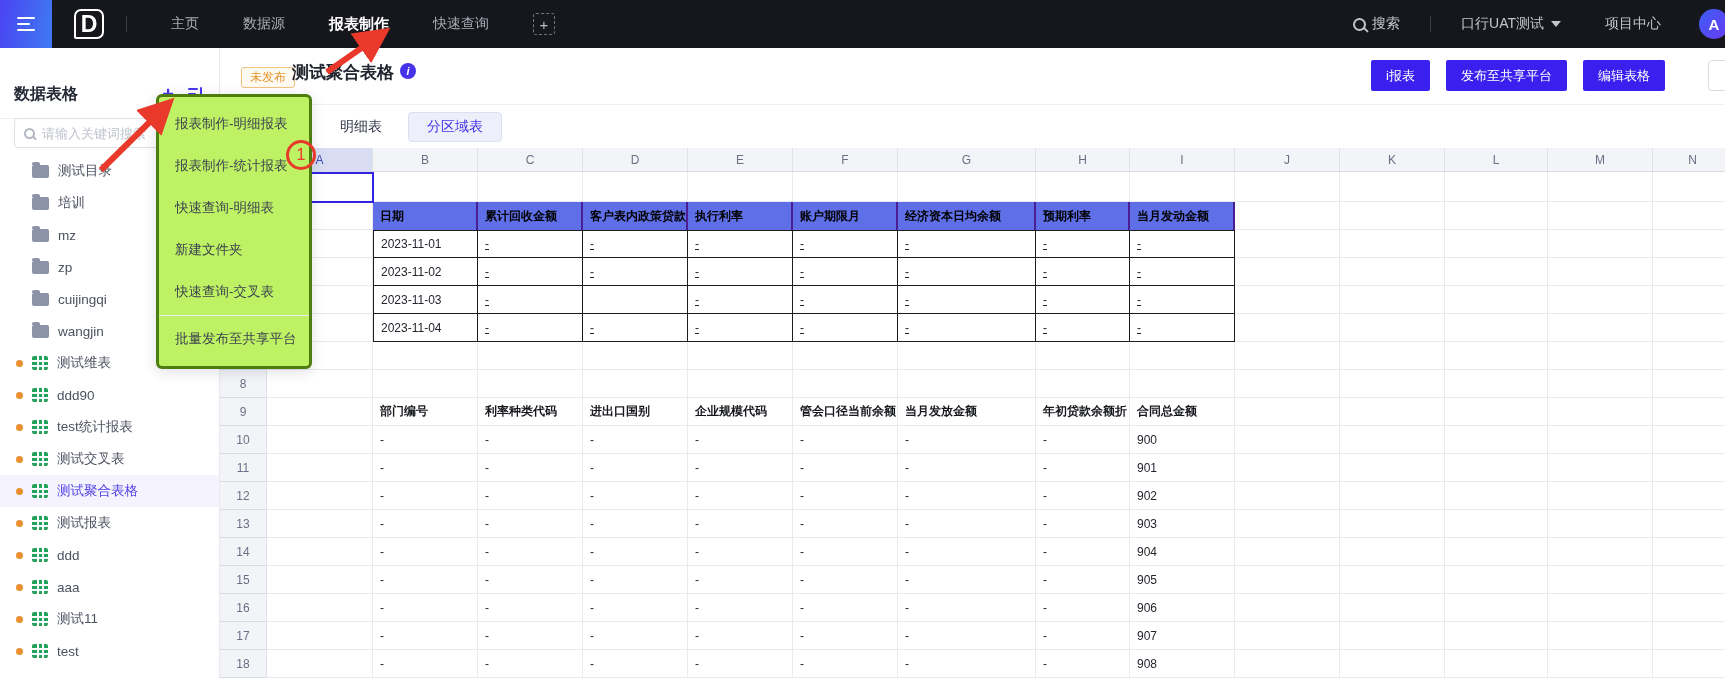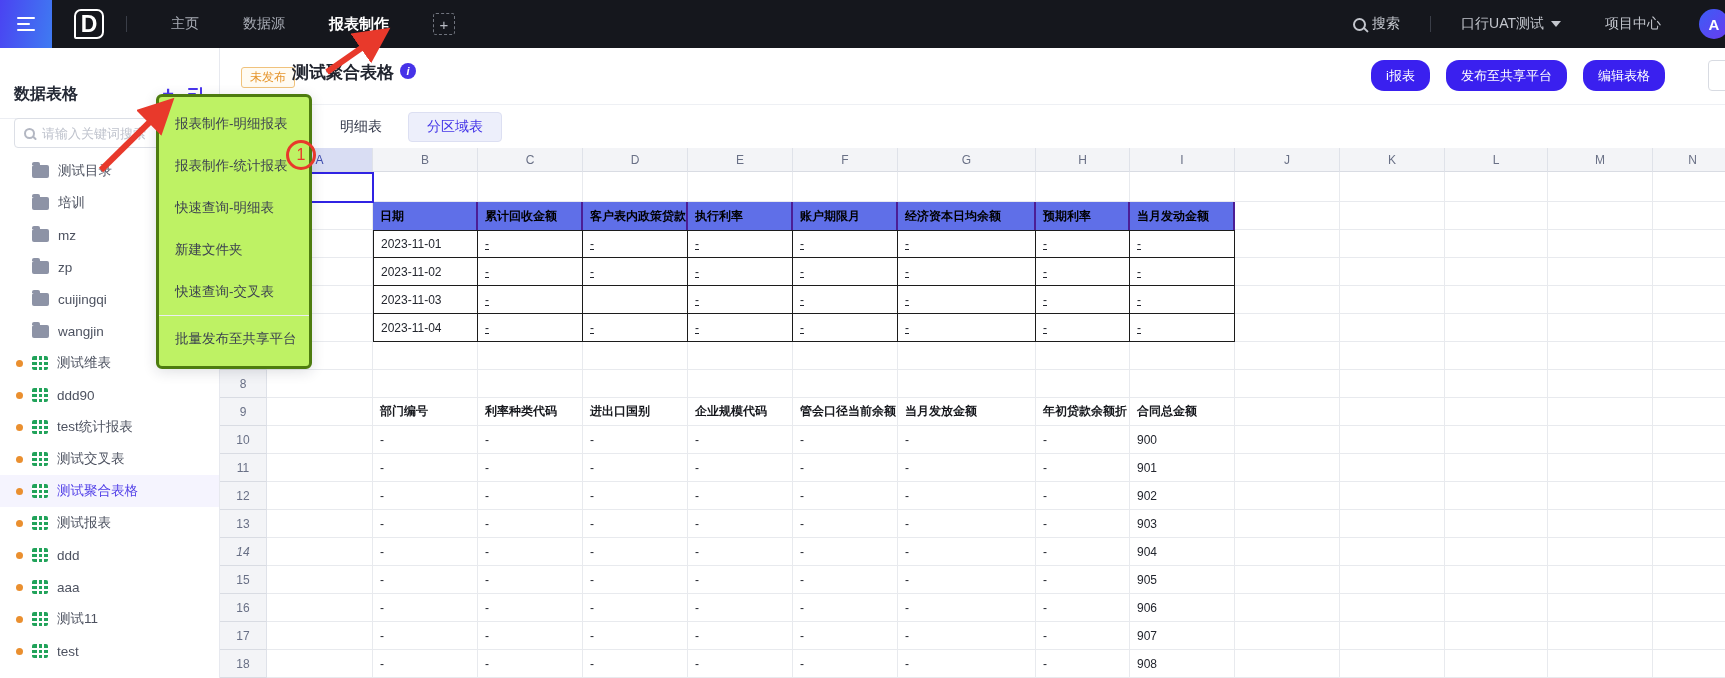--- a/index.html
+++ b/index.html
@@ -70,21 +70,21 @@
   .main-head { position:absolute; left:220px; top:48px; width:1505px; height:57px; background:#fff;
     border-bottom:1px solid #eef0f4; z-index:4; }
   .status-badge { position:absolute; left:21px; top:19px; height:21px; padding:0 8px; display:flex; align-items:center;
     border:1px solid #f0c27c; color:#e6962e; background:#fffbf2; font-size:12px; border-radius:3px; }
   .page-title { position:absolute; left:72px; top:13px; font-size:17px; font-weight:bold; color:#20242e; }
   .info-ic { position:absolute; left:180px; top:15px; width:16px; height:16px; border-radius:50%; background:#4632e8;
     color:#fff; font-size:11px; font-weight:bold; display:flex; align-items:center; justify-content:center;
     font-style:italic; cursor:pointer; }
   .head-btns { position:absolute; right:60px; top:12px; display:flex; gap:16px; }
   .btn-primary { height:31px; padding:12px 15px; background:#3a20ef; color:#fff; font-size:13px; border:none;
-    border-radius:13px; cursor:pointer; display:flex; align-items:center;
+    border-radius:2px; cursor:pointer; display:flex; align-items:center;
     font-family:"Liberation Sans","DejaVu Sans",sans-serif; }
   .btn-cut { position:absolute; left:1708px; top:60px; width:40px; height:31px; background:#fff;
     border:1px solid #d8dbe2; border-radius:4px; z-index:4; }
 
   
   .tabbar { position:absolute; left:220px; top:105px; width:1505px; height:43px; background:#fff; z-index:4;
     display:flex; align-items:center; }
   .tab-plain { margin-left:120px; font-size:14px; color:#33384a; font-weight:500; cursor:pointer; }
   .tab-active { margin-left:26px; height:30px; padding:0 18px; display:flex; align-items:center;
     background:#edeffb; border:1px solid #dcdff2; border-radius:4px; color:#4334e8; font-size:14px;
@@ -133,20 +133,21 @@
           <i></i>
           <i></i>
         </span>
     </div>
     <div class="logo">D</div>
     <div class="top-sep"></div>
     <div id="top-nav" style="display:flex;align-items:center;">
         <div class="nav-item">主页</div>
         <div class="nav-item">数据源</div>
         <div class="nav-item active">报表制作</div>
+        <div class="nav-item">快速查询</div>
       </div>
     <div class="dashed-plus">+</div>
     <div class="top-right" style="margin-left:auto; margin-right:14px; display:flex; align-items:center;">
       <div class="search-top">
         <span class="mag"></span>
         <span>搜索</span>
       </div>
       <div class="top-sep"></div>
       <div class="tenant">
         <span>口行UAT测试</span>
@@ -567,21 +568,21 @@
         <div class="g-cell" style="width: 138px; height: 28px;">-</div>
         <div class="g-cell" style="width: 94px; height: 28px;">-</div>
         <div class="g-cell" style="width: 105px; height: 28px;">903</div>
         <div class="g-cell" style="width: 105px; height: 28px;"></div>
         <div class="g-cell" style="width: 105px; height: 28px;"></div>
         <div class="g-cell" style="width: 103px; height: 28px;"></div>
         <div class="g-cell" style="width: 105px; height: 28px;"></div>
         <div class="g-cell" style="width: 80px; height: 28px;"></div>
       </div>
       <div class="g-row" style="top: 390px; height: 28px;">
-        <div class="g-cell g-rowhead" style="width: 47px; height: 28px; font-style: italic;">14</div>
+        <div class="g-cell g-rowhead" style="width: 47px; height: 28px;">14</div>
         <div class="g-cell" style="width: 106px; height: 28px;"></div>
         <div class="g-cell" style="width: 105px; height: 28px;">-</div>
         <div class="g-cell" style="width: 105px; height: 28px;">-</div>
         <div class="g-cell" style="width: 105px; height: 28px;">-</div>
         <div class="g-cell" style="width: 105px; height: 28px;">-</div>
         <div class="g-cell" style="width: 105px; height: 28px;">-</div>
         <div class="g-cell" style="width: 138px; height: 28px;">-</div>
         <div class="g-cell" style="width: 94px; height: 28px;">-</div>
         <div class="g-cell" style="width: 105px; height: 28px;">904</div>
         <div class="g-cell" style="width: 105px; height: 28px;"></div>

